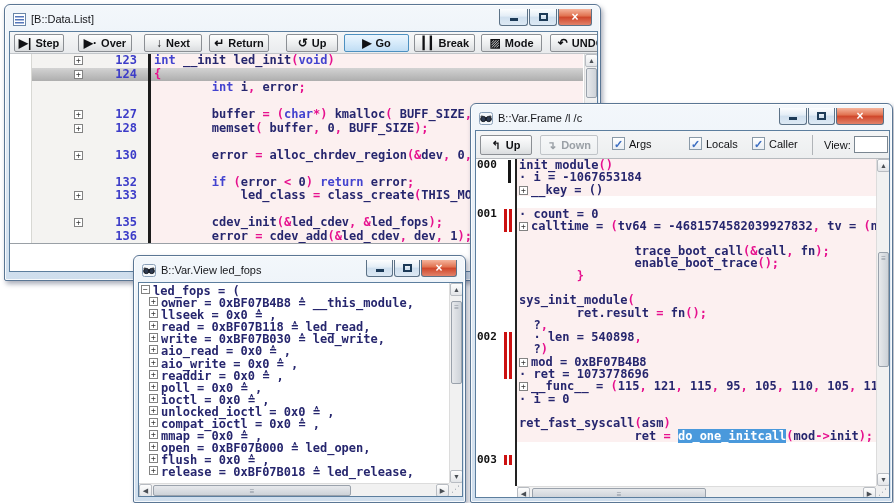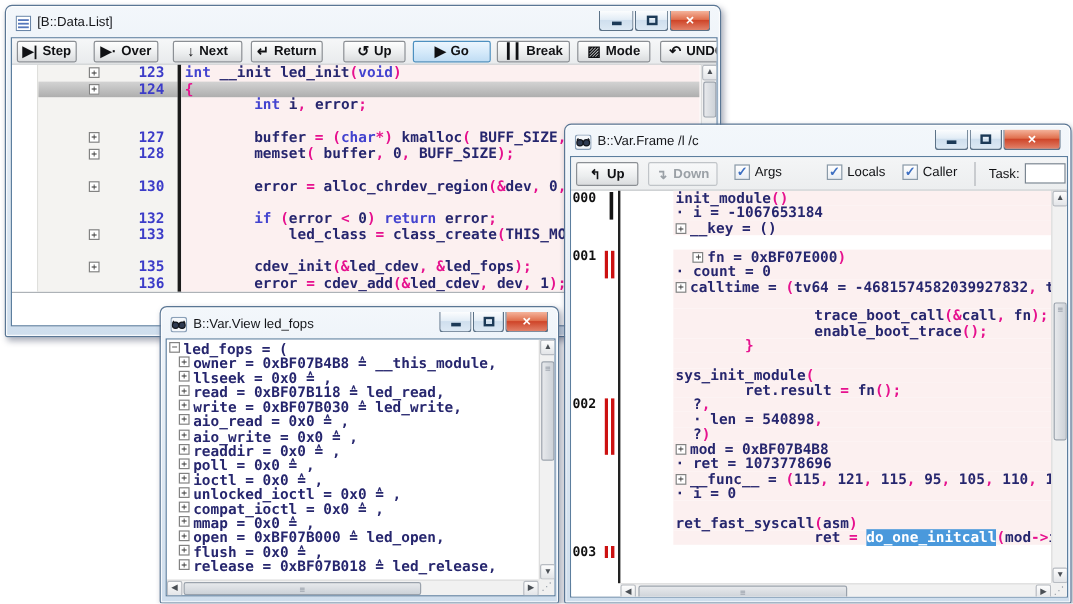--- a/index.html
+++ b/index.html
@@ -72,21 +72,21 @@
 .csep{position:absolute;top:4px;height:20px;width:1px;background:#b0b4b8;}
 .tasklbl{position:absolute;top:8px;font-size:11px;color:#101114;}
 .taskfield{position:absolute;top:5px;height:17px;background:#fff;border:1px solid #7a8691;}
 .contentC{position:relative;height:340px;background:#fff;}
 .gutC{position:absolute;left:0;top:0;bottom:13px;width:39px;background:#fff;}
 .gl{position:absolute;left:1px;font:bold 11px/12.3px "DejaVu Sans Mono",monospace;color:#111;}
 .gm{position:absolute;}
 .gm.red{right:3px;width:8px;background:linear-gradient(90deg,#c11 0,#c11 3px,#fff 3px,#fff 5px,#c11 5px,#c11 8px);}
 .gm.black{right:4px;width:3px;background:#151515;}
 .divC{position:absolute;left:39px;top:0;bottom:13px;width:2px;background:#222;}
-#cRows{position:absolute;left:41px;top:0;right:13px;height:304px;background:#fff;overflow:hidden;margin-left:44px;}
+#cRows{position:absolute;left:41px;top:0;right:13px;height:304px;background:#fff;overflow:hidden;}
 .crow{height:12.3px;white-space:pre;padding-left:2px;font:bold 12px/12.3px "DejaVu Sans Mono",monospace;}
 .crow.pink{background:#fcf0f0;}
 .vsC{right:0;top:0;bottom:13px;position:absolute;width:13px;background:#f1f1f1;}
 .hsC{left:41px;right:13px;bottom:0;}
 </style>
 </head>
 <body>
 
 <div id="desktop">
 
@@ -308,41 +308,40 @@
             <span class="cbx">✓</span>
             <span>Args</span>
           </label><label class="chk" style="left: 213px;">
             <span class="cbx">✓</span>
             <span>Locals</span>
           </label><label class="chk" style="left: 276px;">
             <span class="cbx">✓</span>
             <span>Caller</span>
           </label><span id="chkHost"></span>
         <span class="csep" style="left:336px"></span>
-        <span class="tasklbl" style="left:348px">Task:</span>
+        <span class="tasklbl" style="left:348px">View:</span>
         <span class="taskfield" style="left:378px;width:34px"></span>
       </div>
       <div class="contentC">
         <div class="gutC" id="gutC">
             <div class="gl" style="top: 0px;">000</div>
             <div class="gm black" style="top: 1px; height: 22.6px;"></div>
             <div class="gl" style="top: 49.2px;">001</div>
             <div class="gm red" style="top: 50.2px; height: 22.6px;"></div>
             <div class="gl" style="top: 172.2px;">002</div>
             <div class="gm red" style="top: 173.2px; height: 47.2px;"></div>
             <div class="gl" style="top: 295.2px;">003</div>
             <div class="gm red" style="top: 296.2px; height: 10.3px;"></div>
           </div>
         <div class="divC"></div>
         <div id="cRows">
             <div class="crow pink"><span class="c-i">init_module</span><span class="c-p">()</span></div>
             <div class="crow pink"><span class="c-i">· i = -1067653184</span></div>
             <div class="crow pink"><span class="ebox">+</span><span class="c-i">__key = ()</span></div>
             <div class="crow"></div>
-            <div class="crow pink"><span class="c-i">  </span><span class="ebox">+</span><span class="c-i">fn = 0xBF07E000</span><span class="c-p">)</span></div>
             <div class="crow pink"><span class="c-i">· count = 0</span></div>
             <div class="crow pink"><span class="ebox">+</span><span class="c-i">calltime = </span><span class="c-p">(</span><span class="c-i">tv64 = -4681574582039927832</span><span class="c-p">, </span><span class="c-i">tv = </span><span class="c-p">(</span><span class="c-i">n</span></div>
             <div class="crow pink"></div>
             <div class="crow pink"><span class="c-i">                trace_boot_call</span><span class="c-p">(&amp;</span><span class="c-i">call</span><span class="c-p">,</span><span class="c-i"> fn</span><span class="c-p">);</span></div>
             <div class="crow pink"><span class="c-i">                enable_boot_trace</span><span class="c-p">();</span></div>
             <div class="crow pink"><span class="c-i">        </span><span class="c-p">}</span></div>
             <div class="crow pink"></div>
             <div class="crow pink"><span class="c-i">sys_init_module</span><span class="c-p">(</span></div>
             <div class="crow pink"><span class="c-i">        ret.result </span><span class="c-p">=</span><span class="c-i"> fn</span><span class="c-p">();</span></div>
             <div class="crow pink"><span class="c-i">  ?</span><span class="c-p">,</span></div>

